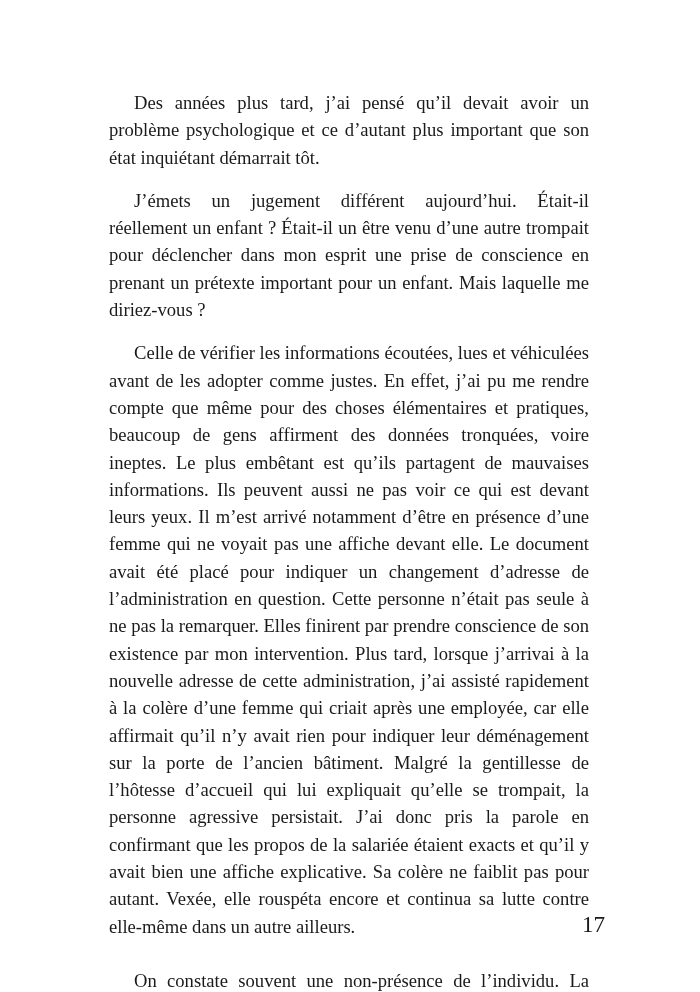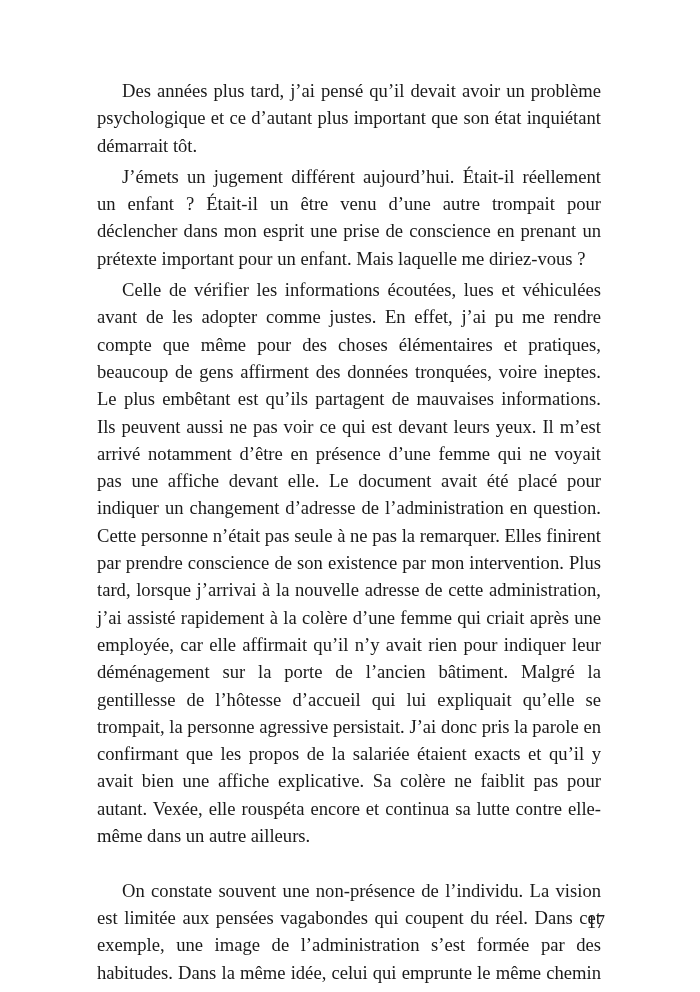--- a/index.html
+++ b/index.html
@@ -8,30 +8,30 @@
     position: absolute;
     left: 93px;
     top: 73px;
     width: 512px;
     font-family: "Liberation Serif", serif;
     font-size: 18.6px;
     line-height: 27.3px;
     color: #1a1a1a;
     text-align: justify;
   }
-  .page p { margin: 4px; text-indent: 25px; font-family: Liberation Serif, serif; }
+  .page p { margin: 16px; text-indent: 25px; font-family: Liberation Serif, serif; }
   .page p.gap-before { margin-top: 27.3px; }
   .page-number {
     position: absolute;
     left: 560px;
     width: 45px;
     top: 912px;
     text-align: right;
     font-family: "Liberation Serif", serif;
-    font-size: 18px;
+    font-size: 23px;
     color: #1a1a1a;
   }
 </style>
 </head>
 <body>
 
 <div class="page">
   <p>Des années plus tard, j’ai pensé qu’il devait avoir un problème psychologique et ce d’autant plus important que son état inquiétant démarrait tôt.</p>
   <p>J’émets un jugement différent aujourd’hui. Était-il réellement un enfant ? Était-il un être venu d’une autre trompait pour déclencher dans mon esprit une prise de conscience en prenant un prétexte important pour un enfant. Mais laquelle me diriez-vous ?</p>
   <p>Celle de vérifier les informations écoutées, lues et véhiculées avant de les adopter comme justes. En effet, j’ai pu me rendre compte que même pour des choses élémentaires et pratiques, beaucoup de gens affirment des données tronquées, voire ineptes. Le plus embêtant est qu’ils partagent de mauvaises informations. Ils peuvent aussi ne pas voir ce qui est devant leurs yeux. Il m’est arrivé notamment d’être en présence d’une femme qui ne voyait pas une affiche devant elle. Le document avait été placé pour indiquer un changement d’adresse de l’administration en question. Cette personne n’était pas seule à ne pas la remarquer. Elles finirent par prendre conscience de son existence par mon intervention. Plus tard, lorsque j’arrivai à la nouvelle adresse de cette administration, j’ai assisté rapidement à la colère d’une femme qui criait après une employée, car elle affirmait qu’il n’y avait rien pour indiquer leur déménagement sur la porte de l’ancien bâtiment. Malgré la gentillesse de l’hôtesse d’accueil qui lui expliquait qu’elle se trompait, la personne agressive persistait. J’ai donc pris la parole en confirmant que les propos de la salariée étaient exacts et qu’il y avait bien une affiche explicative. Sa colère ne faiblit pas pour autant. Vexée, elle rouspéta encore et continua sa lutte contre elle-même dans un autre ailleurs.</p>

